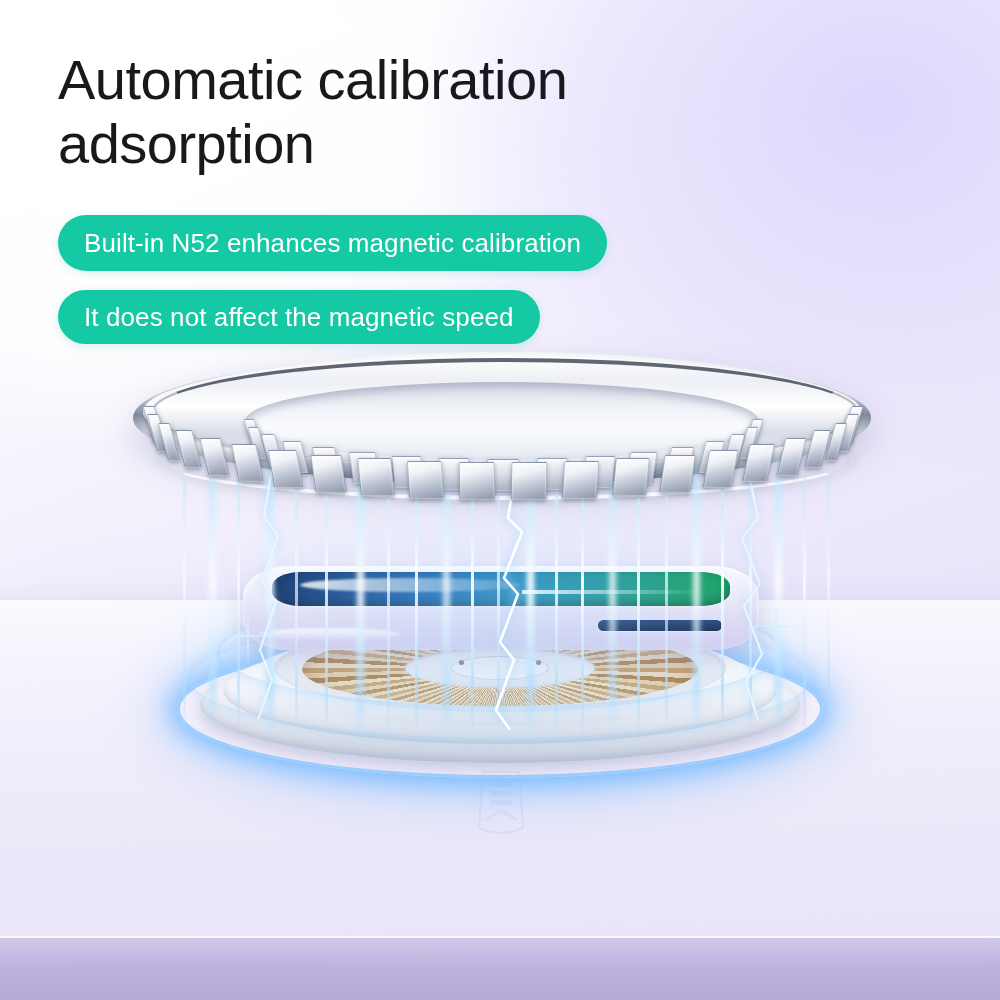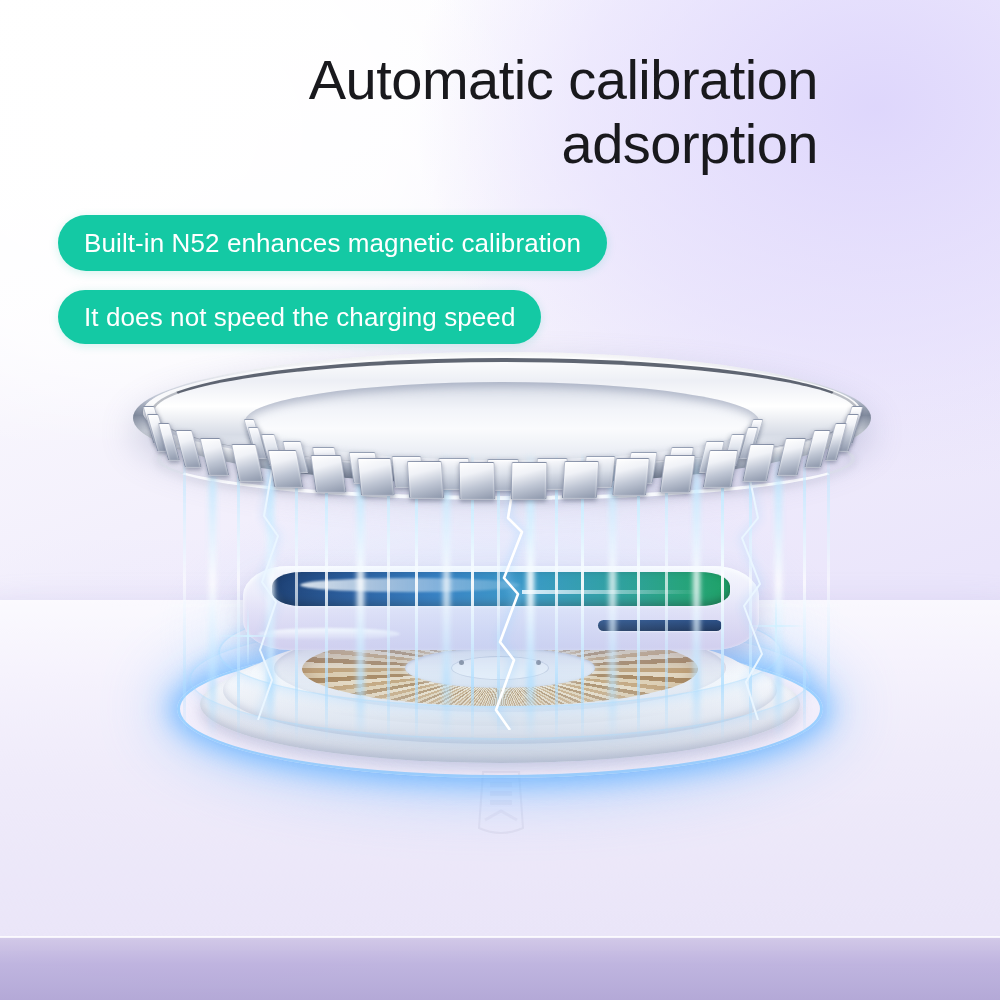--- a/index.html
+++ b/index.html
@@ -20,21 +20,21 @@
     background:radial-gradient(ellipse at 60% 40%, rgba(221,213,252,.95) 0%, rgba(226,219,253,.55) 45%, rgba(255,255,255,0) 72%);}
   .wash-tl{top:-120px;left:-200px;width:720px;height:560px;
     background:radial-gradient(ellipse at 45% 45%, rgba(255,255,255,1) 0%, rgba(255,255,255,.75) 48%, rgba(255,255,255,0) 75%);}
   .wash-bl{bottom:-60px;left:-160px;width:700px;height:520px;
     background:radial-gradient(ellipse at 50% 60%, rgba(222,214,249,.75) 0%, rgba(232,227,252,.25) 52%, rgba(255,255,255,0) 78%);}
 
   
   .headline{
     position:absolute;left:58px;top:48px;width:760px;
     color:#19191D;font-size:56px;line-height:1.15;
-    font-weight:400;letter-spacing:-.5px;white-space:pre-line;text-align:right;
+    font-weight:400;letter-spacing:-.5px;white-space:pre-line;
   }
   
   .pill{
     position:absolute;left:58px;display:flex;align-items:center;
     color:#FFFFFF;border-radius:999px;
     font-size:26px;letter-spacing:.1px;
     box-shadow:0 2px 10px rgba(20,190,160,.18);
   }
   .pill-1{top:215px;height:56px;padding:0 26px;}
   .pill-2{top:290px;height:54px;padding:0 26px;}
@@ -382,16 +382,16 @@
     <div class="floor-band" style="background: linear-gradient(rgb(207, 198, 230) 0%, rgb(188, 177, 221) 42%, rgb(176, 164, 212) 100%);"></div>
   </div>
 
   <div class="headline" style="color: rgb(25, 25, 29);">Automatic calibration
 adsorption</div>
 
   <div class="pill pill-1" style="background: rgb(20, 201, 164); color: rgb(255, 255, 255);">
     <span>Built-in N52 enhances magnetic calibration</span>
   </div>
   <div class="pill pill-2" style="background: rgb(20, 201, 164); color: rgb(255, 255, 255);">
-    <span>It does not speed the charging speed</span>
+    <span>It does not affect the magnetic speed</span>
   </div>
 
 </div>
 
 </body></html>

